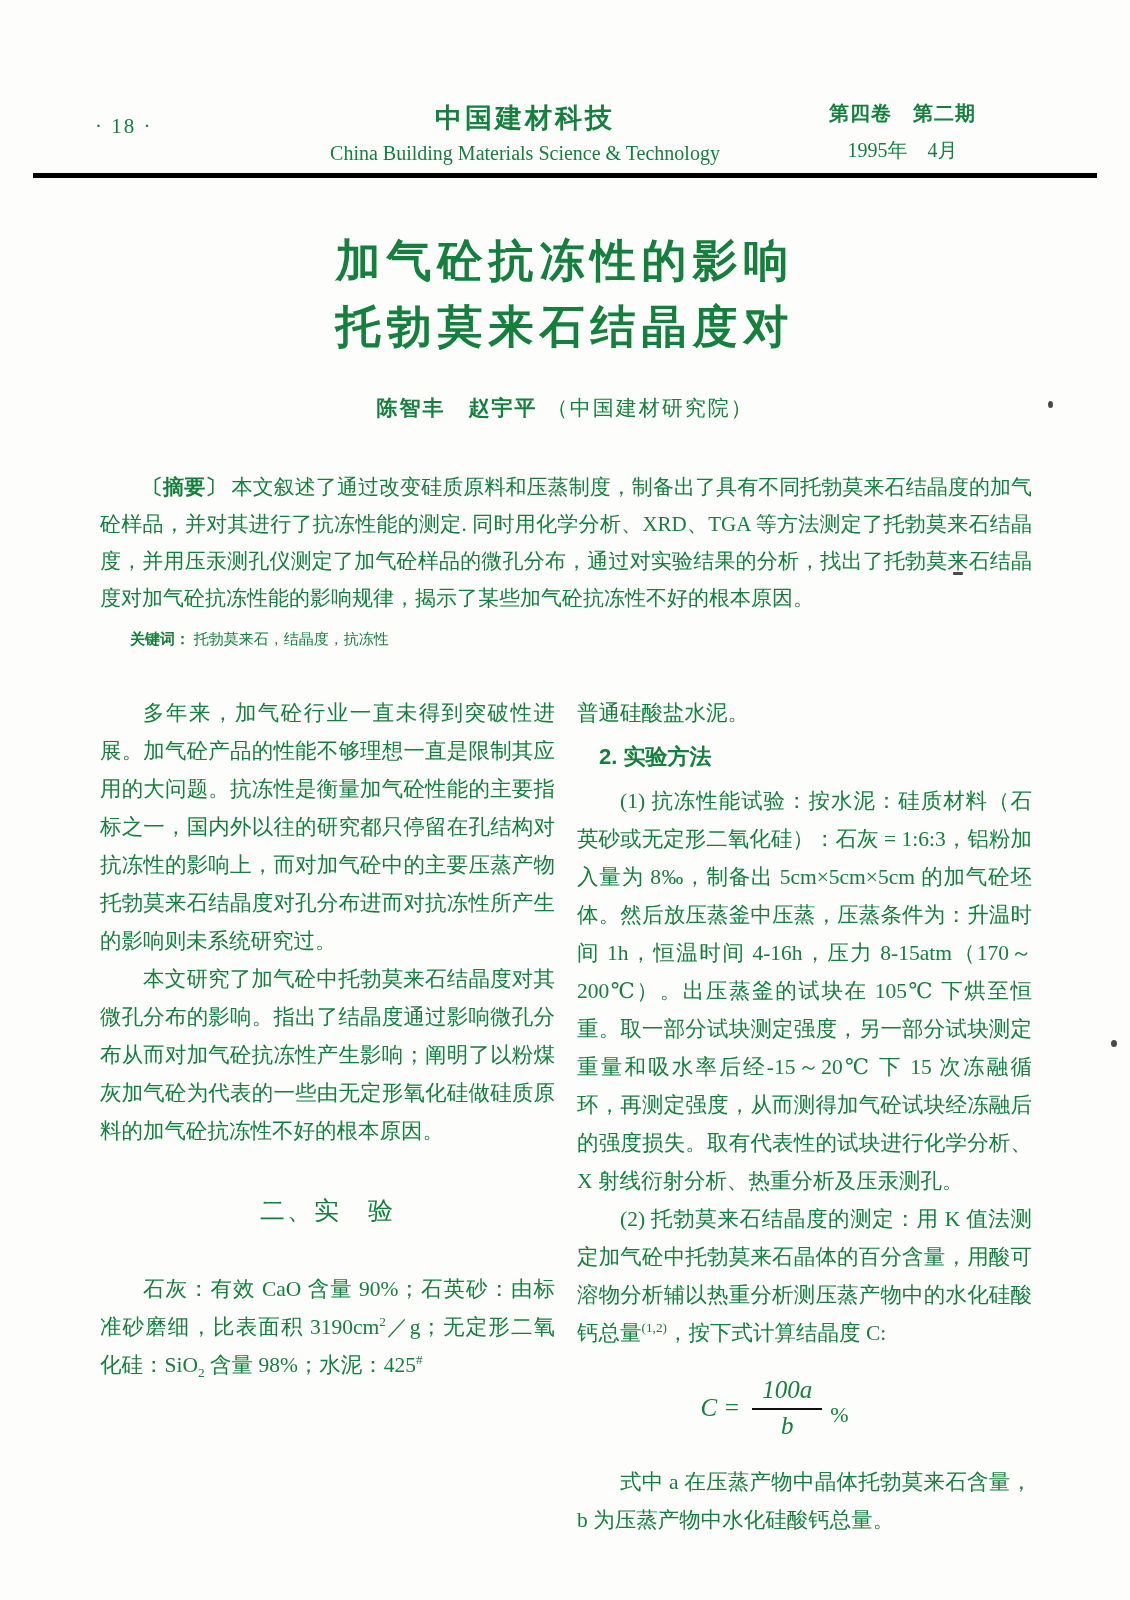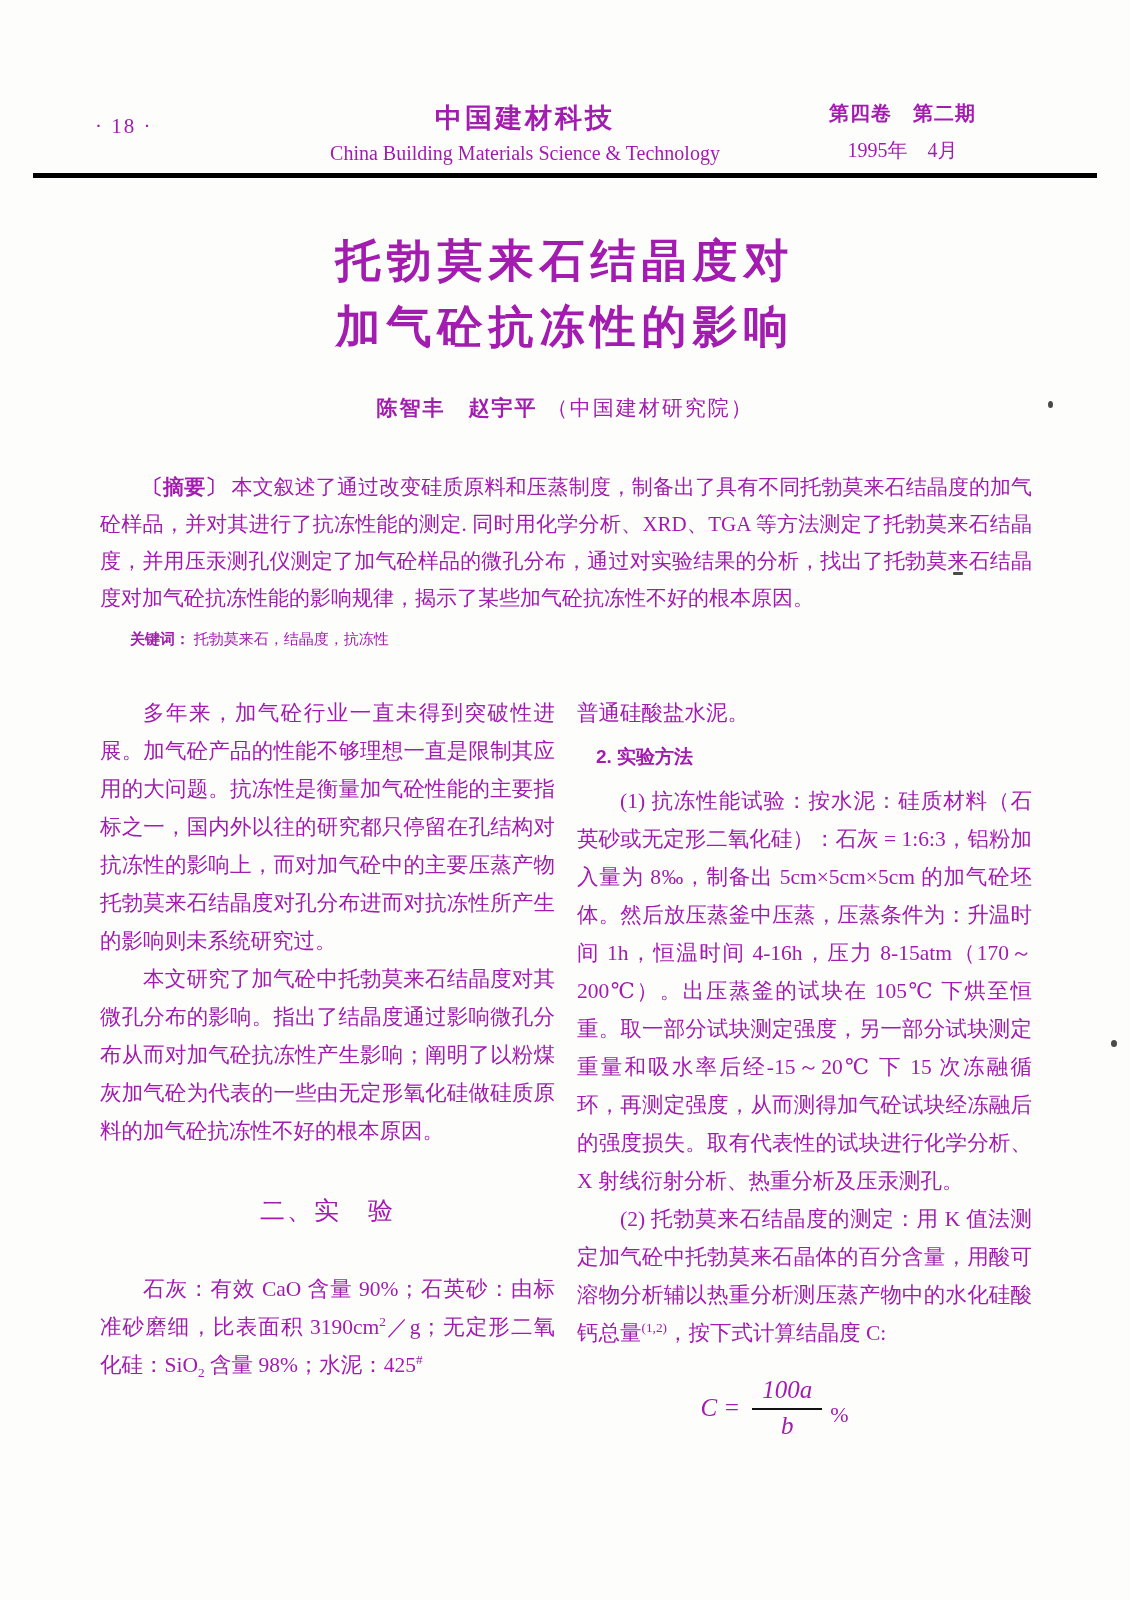--- a/index.html
+++ b/index.html
@@ -1,21 +1,21 @@
 <!DOCTYPE html>
 <html><head>
 <meta charset="utf-8">
 <style>
   html,body{margin:0;padding:0;background:#e8e8e8;}
   .page{
     position:relative;
     width:1130px;height:1600px;
     margin:0 auto;
     background:#fdfdfc;
-    color:#a21caf;
+    color:#15803d;
     font-family:"Liberation Serif","DejaVu Serif",serif;
     box-sizing:border-box;
     overflow:hidden;
   }
   
   .header{
     display:flex;align-items:flex-start;
     padding:100px 120px 0 95px;
   }
   .page-num{width:160px;font-size:21px;margin-top:14px;letter-spacing:2px;}
@@ -55,21 +55,21 @@
   .col{width:455px;font-size:21.5px;line-height:38px;text-align:justify;}
   .col p{margin:0;}
   .col p.indent{text-indent:2em;}
   h2.sec{
     text-align:center;font-size:25px;font-weight:500;
     letter-spacing:2px;margin:16px 0 42px 0;line-height:30px;
   }
   h2.sec.second{margin:46px 0 44px 0;}
   h3.sub{
     font-family:"Liberation Sans","DejaVu Sans",sans-serif;
-    font-size:19px;font-weight:700;margin:6px 0 6px 0;
+    font-size:22px;font-weight:700;margin:6px 0 6px 0;
     text-indent:1em;line-height:38px;
   }
   sup{font-size:0.62em;vertical-align:super;line-height:0;}
   sub{font-size:0.62em;vertical-align:sub;line-height:0;}
 
   
   .formula{
     display:flex;justify-content:center;align-items:center;
     margin:24px 60px 22px 0;font-size:25px;
   }
@@ -98,22 +98,22 @@
       <div class="j-en">China Building Materials Science &amp; Technology</div>
     </div>
     <div class="journal-right">
       <div class="j-vol">第四卷　第二期</div>
       <div class="j-date">1995年　4月</div>
     </div>
   </div>
   <div class="rule"></div>
 
   <h1 class="title">
+    <div>加气砼抗冻性的影响</div>
     <div>托勃莫来石结晶度对</div>
-    <div>加气砼抗冻性的影响</div>
   </h1>
 
   <div class="authors">
     <span class="names">陈智丰　赵宇平</span>
     <span class="affil">（中国建材研究院）</span>
   </div>
 
   <p class="abstract">
     <span class="ab-label">〔摘要〕</span>
     <span>本文叙述了通过改变硅质原料和压蒸制度，制备出了具有不同托勃莫来石结晶度的加气砼样品，并对其进行了抗冻性能的测定. 同时用化学分析、XRD、TGA 等方法测定了托勃莫来石结晶度，并用压汞测孔仪测定了加气砼样品的微孔分布，通过对实验结果的分析，找出了托勃莫来石结晶度对加气砼抗冻性能的影响规律，揭示了某些加气砼抗冻性不好的根本原因。</span>
@@ -141,20 +141,21 @@
 
       <div class="formula">
         <span class="f-var f-lhs">C =</span>
         <span class="frac">
           <span class="num f-var">100a</span>
           <span class="den f-var">b</span>
         </span>
         <span class="f-pct">%</span>
       </div>
 
+      <p class="indent">式中 a 在压蒸产物中晶体托勃莫来石含量，b 为压蒸产物中水化硅酸钙总量。</p>
     </div>
 
   </div>
 
   <span class="artifact a1"></span>
   <span class="artifact a2"></span>
   <span class="artifact a3"></span>
 
 </div>
 

